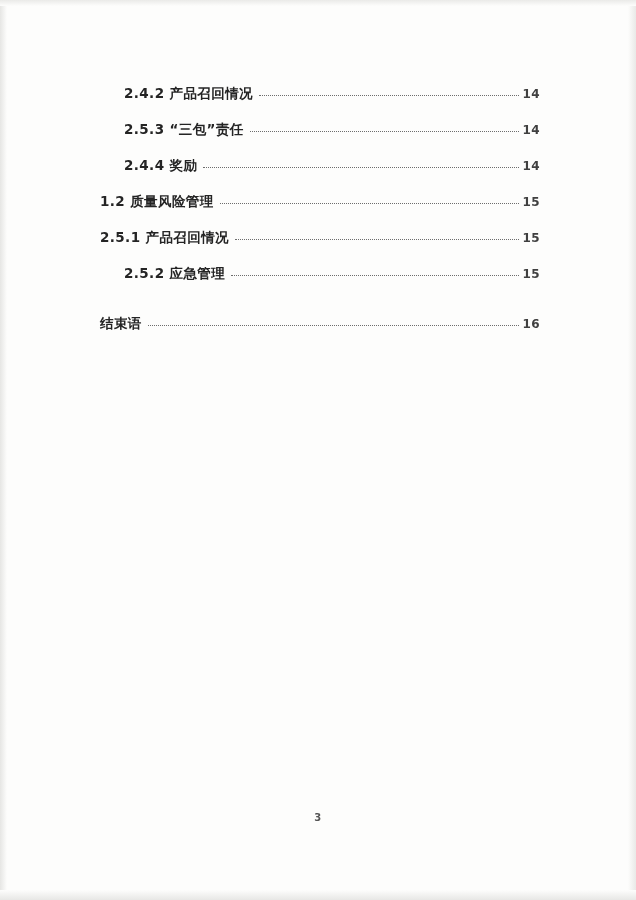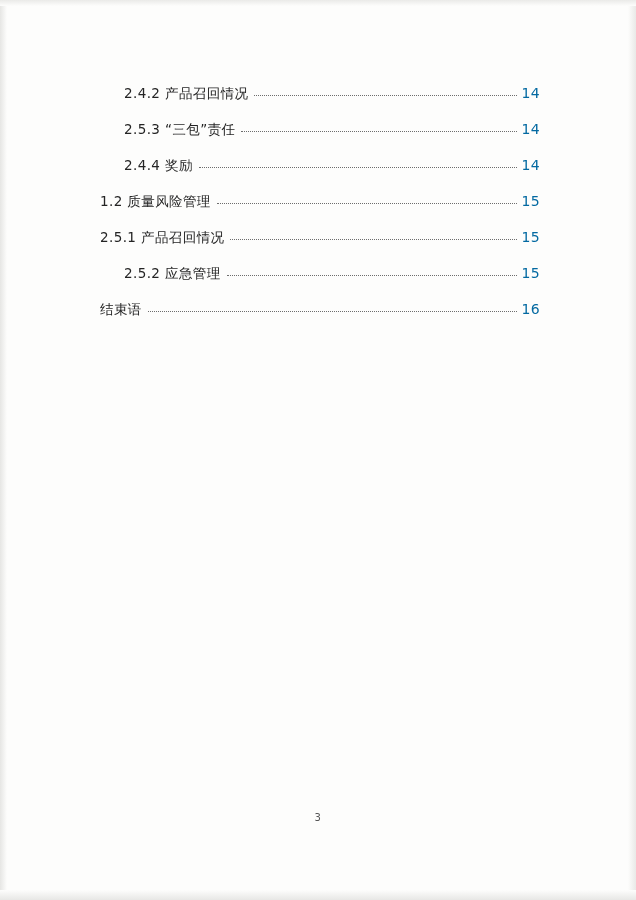--- a/index.html
+++ b/index.html
@@ -69,29 +69,30 @@
   .toc-entry .leader {
     flex: 1 1 auto;
     margin: 0 4px 0 6px;
     position: relative;
     top: -2px;
     border-bottom: 1px dotted #6d6d6d;
     height: 1px;
   }
   .toc-entry .pageno {
     flex: 0 0 auto;
-    color: #0369a1;
-    font-size: 14px;
+    color: #404040;
+    font-size: 12px;
   }
 
   .indent-0 { padding-left: 0px; }
   .indent-1 { padding-left: 24px; }
 
   .blurred {
     filter: blur(0.25px);
+    font-weight: bold;
   }
 
   .footer-page {
     position: absolute;
     left: 0;
     top: 812px;
     width: 636px;
     text-align: center;
     font-size: 10px;
     color: #555;
@@ -138,21 +139,21 @@
       <span class="leader"></span>
       <span class="pageno">15</span>
     </div>
 
     <div class="toc-entry indent-1 blurred">
       <span class="label">2.5.2 应急管理</span>
       <span class="leader"></span>
       <span class="pageno">15</span>
     </div>
 
-    <div class="toc-entry indent-0 blurred" style="text-align:right;">
+    <div class="toc-entry indent-0 blurred" style="margin-top:14px;text-align:right;">
       <span class="label">结束语</span>
       <span class="leader"></span>
       <span class="pageno">16</span>
     </div>
 
   </div>
 
   <div class="footer-page blurred">3</div>
 </div>
 

